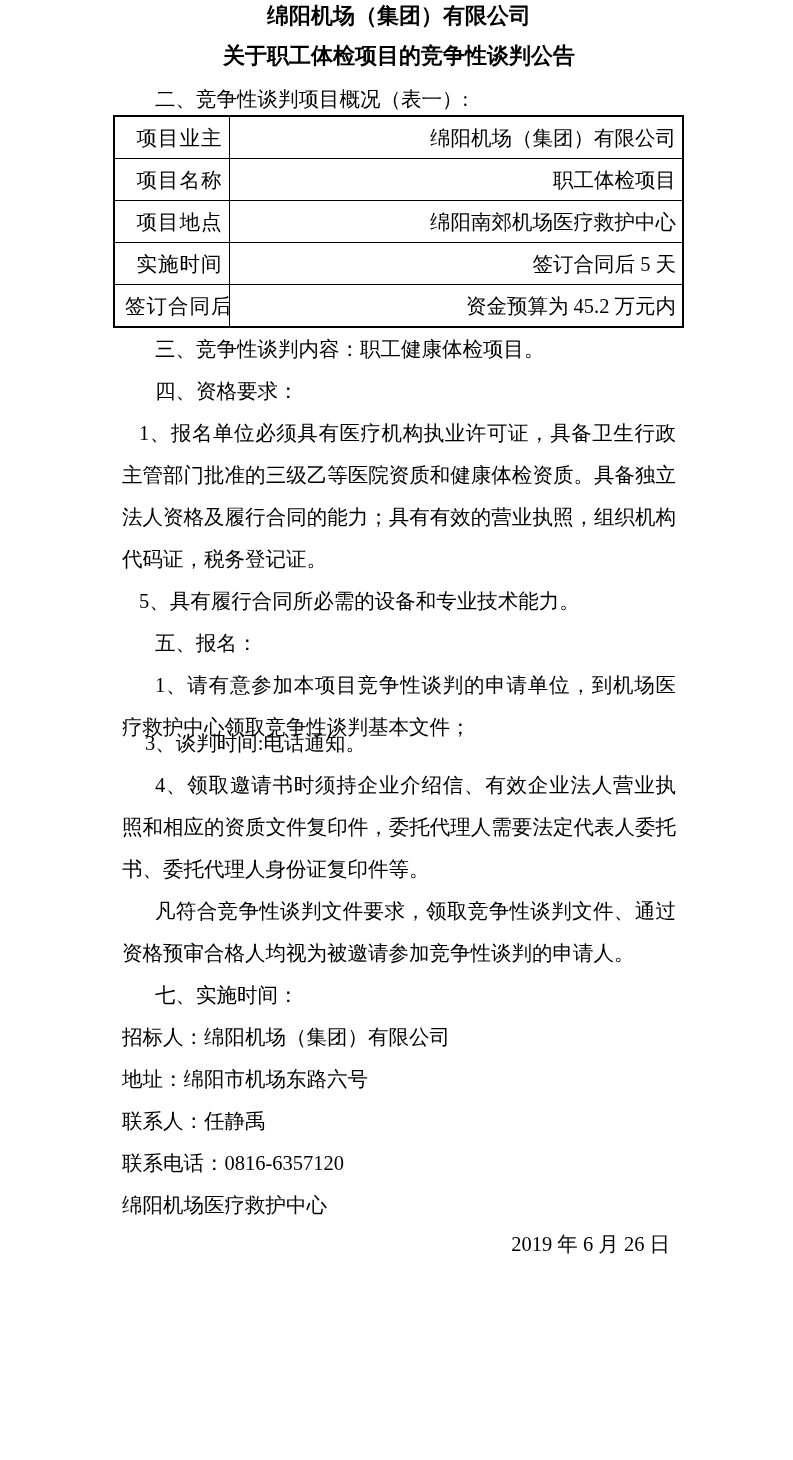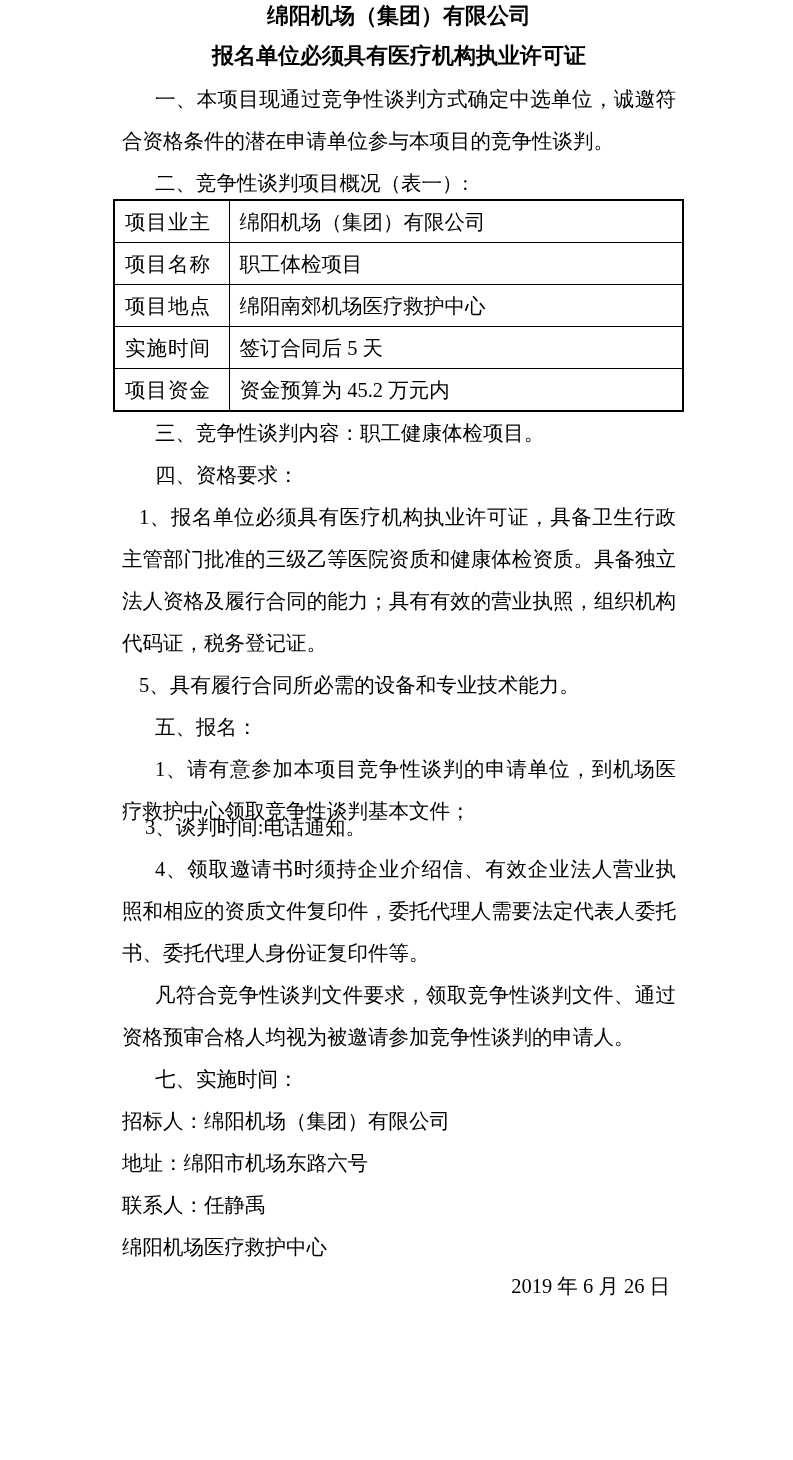--- a/index.html
+++ b/index.html
@@ -25,41 +25,41 @@
   }
   .ia { text-indent: 33px; }
   .ib { text-indent: 17px; }
   .ic { text-indent: 23px; }
   .tight { margin-top: -26px; }
 
   table.tbl {
     border-collapse: collapse; table-layout: fixed;
     width: 569px; margin: -5px 0 0 -9px;
     border: 2px solid #000;
+    text-align: right;
   }
   table.tbl td {
     border: 1px solid #000;
     height: 41px; vertical-align: middle;
     font-size: 20.5px; padding: 0 6px 0 10px;
     overflow: hidden;
   }
   td.lbl { letter-spacing: 1px; white-space: nowrap; }
 
   .sig  { text-align: left; }
   .date { text-align: right; padding-right: 6px; line-height: 36px; }
 </style>
 </head>
 <body>
 
 <div class="page">
 
   <h1 class="h first">绵阳机场（集团）有限公司</h1>
-  <h2 class="h second">报名单位必须具有医疗机构执业许可证</h2>
+  <h2 class="h second">关于职工体检项目的竞争性谈判公告</h2>
 
-  <p class="p ia">一、本项目现通过竞争性谈判方式确定中选单位，诚邀符合资格条件的潜在申请单位参与本项目的竞争性谈判。</p>
 
   <p class="p ia">二、竞争性谈判项目概况（表一）:</p>
 
   <table class="tbl">
     <colgroup>
       <col style="width:115px">
       <col style="width:454px">
     </colgroup>
     <tbody>
       <tr>
@@ -72,21 +72,21 @@
       </tr>
       <tr>
         <td class="lbl">项目地点</td>
         <td class="val">绵阳南郊机场医疗救护中心</td>
       </tr>
       <tr>
         <td class="lbl">实施时间</td>
         <td class="val">签订合同后 5 天</td>
       </tr>
       <tr>
-        <td class="lbl">项目资金</td>
+        <td class="lbl">签订合同后</td>
         <td class="val">资金预算为 45.2 万元内</td>
       </tr>
     </tbody>
   </table>
 
   <p class="p ia">三、竞争性谈判内容：职工健康体检项目。</p>
 
   <p class="p ia">四、资格要求：</p>
   <p class="p ib">1、报名单位必须具有医疗机构执业许可证，具备卫生行政主管部门批准的三级乙等医院资质和健康体检资质。具备独立法人资格及履行合同的能力；具有有效的营业执照，组织机构代码证，税务登记证。</p>
   <p class="p ib">5、具有履行合同所必需的设备和专业技术能力。</p>
@@ -95,17 +95,18 @@
   <p class="p ia">1、请有意参加本项目竞争性谈判的申请单位，到机场医疗救护中心领取竞争性谈判基本文件；</p>
   <p class="p ic tight">3、谈判时间:电话通知。</p>
   <p class="p ia">4、领取邀请书时须持企业介绍信、有效企业法人营业执照和相应的资质文件复印件，委托代理人需要法定代表人委托书、委托代理人身份证复印件等。</p>
 
   <p class="p ia">凡符合竞争性谈判文件要求，领取竞争性谈判文件、通过资格预审合格人均视为被邀请参加竞争性谈判的申请人。</p>
 
   <p class="p ia">七、实施时间：</p>
   <p class="p">招标人：绵阳机场（集团）有限公司</p>
   <p class="p">地址：绵阳市机场东路六号</p>
   <p class="p">联系人：任静禹</p>
+  <p class="p">联系电话：0816-6357120</p>
 
   <p class="p sig">绵阳机场医疗救护中心</p>
   <p class="p date">2019 年 6 月 26 日</p>
 
 </div>
 
 </body></html>

